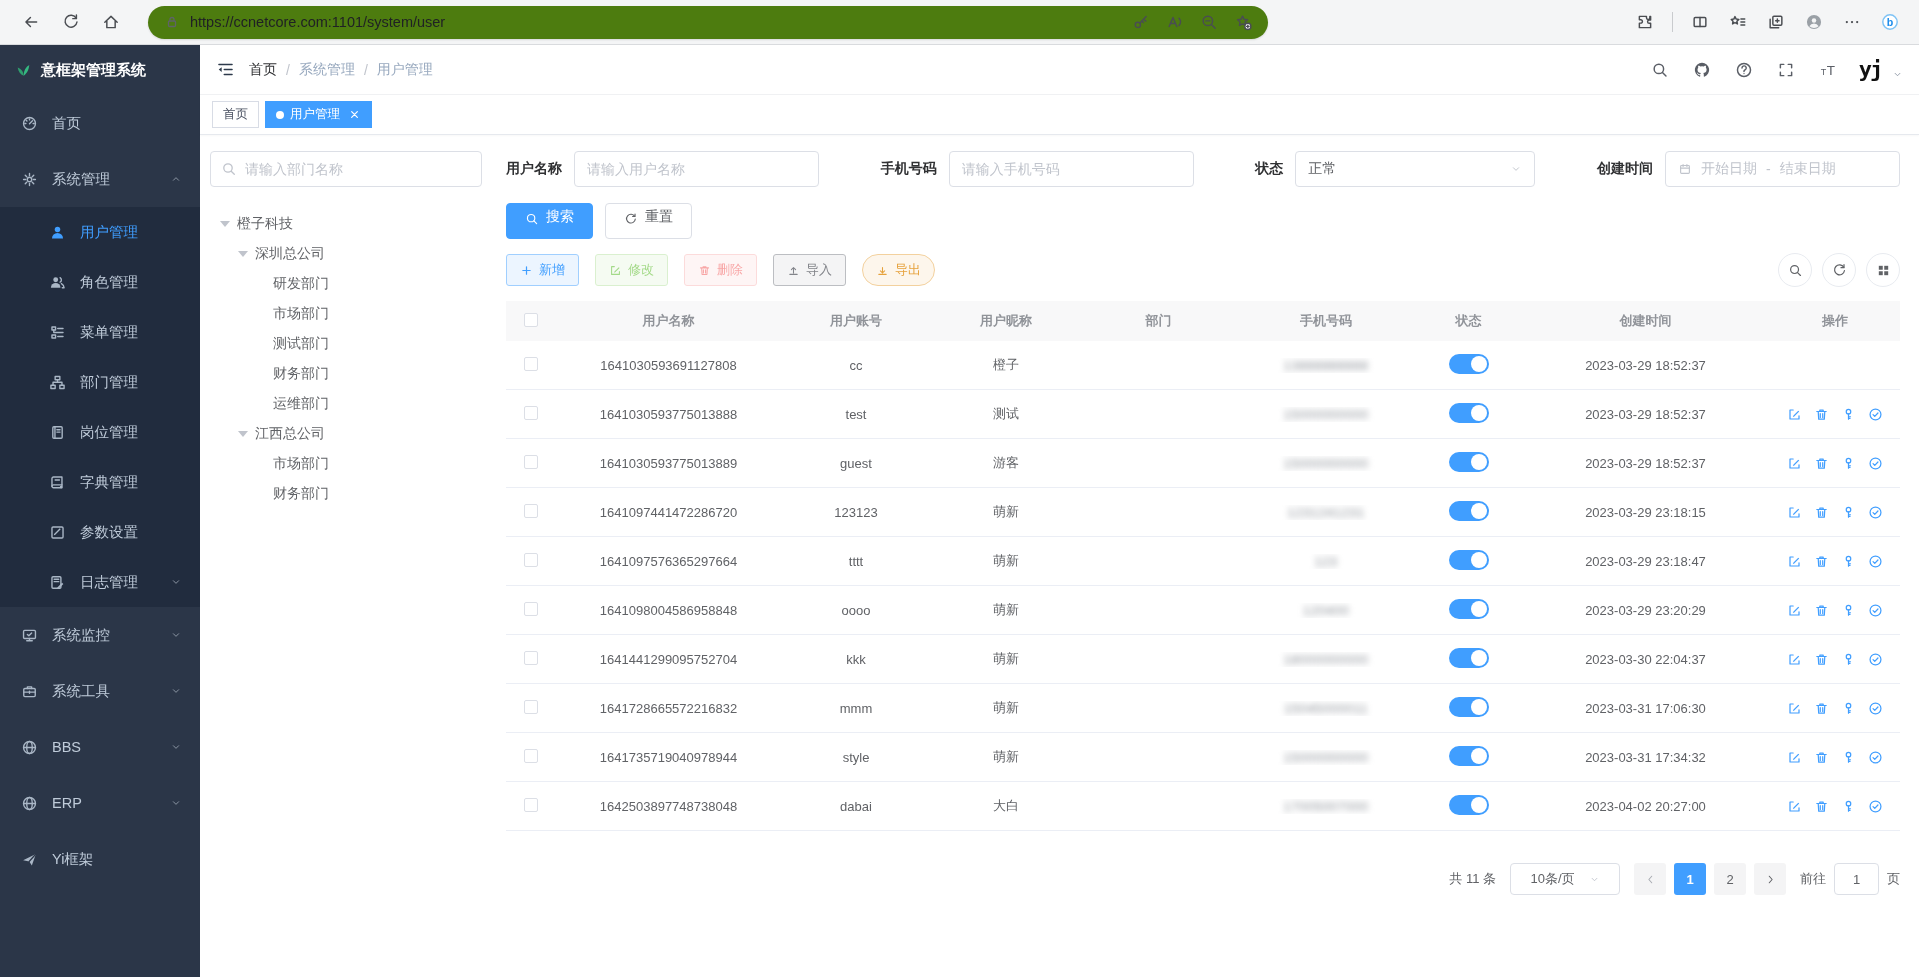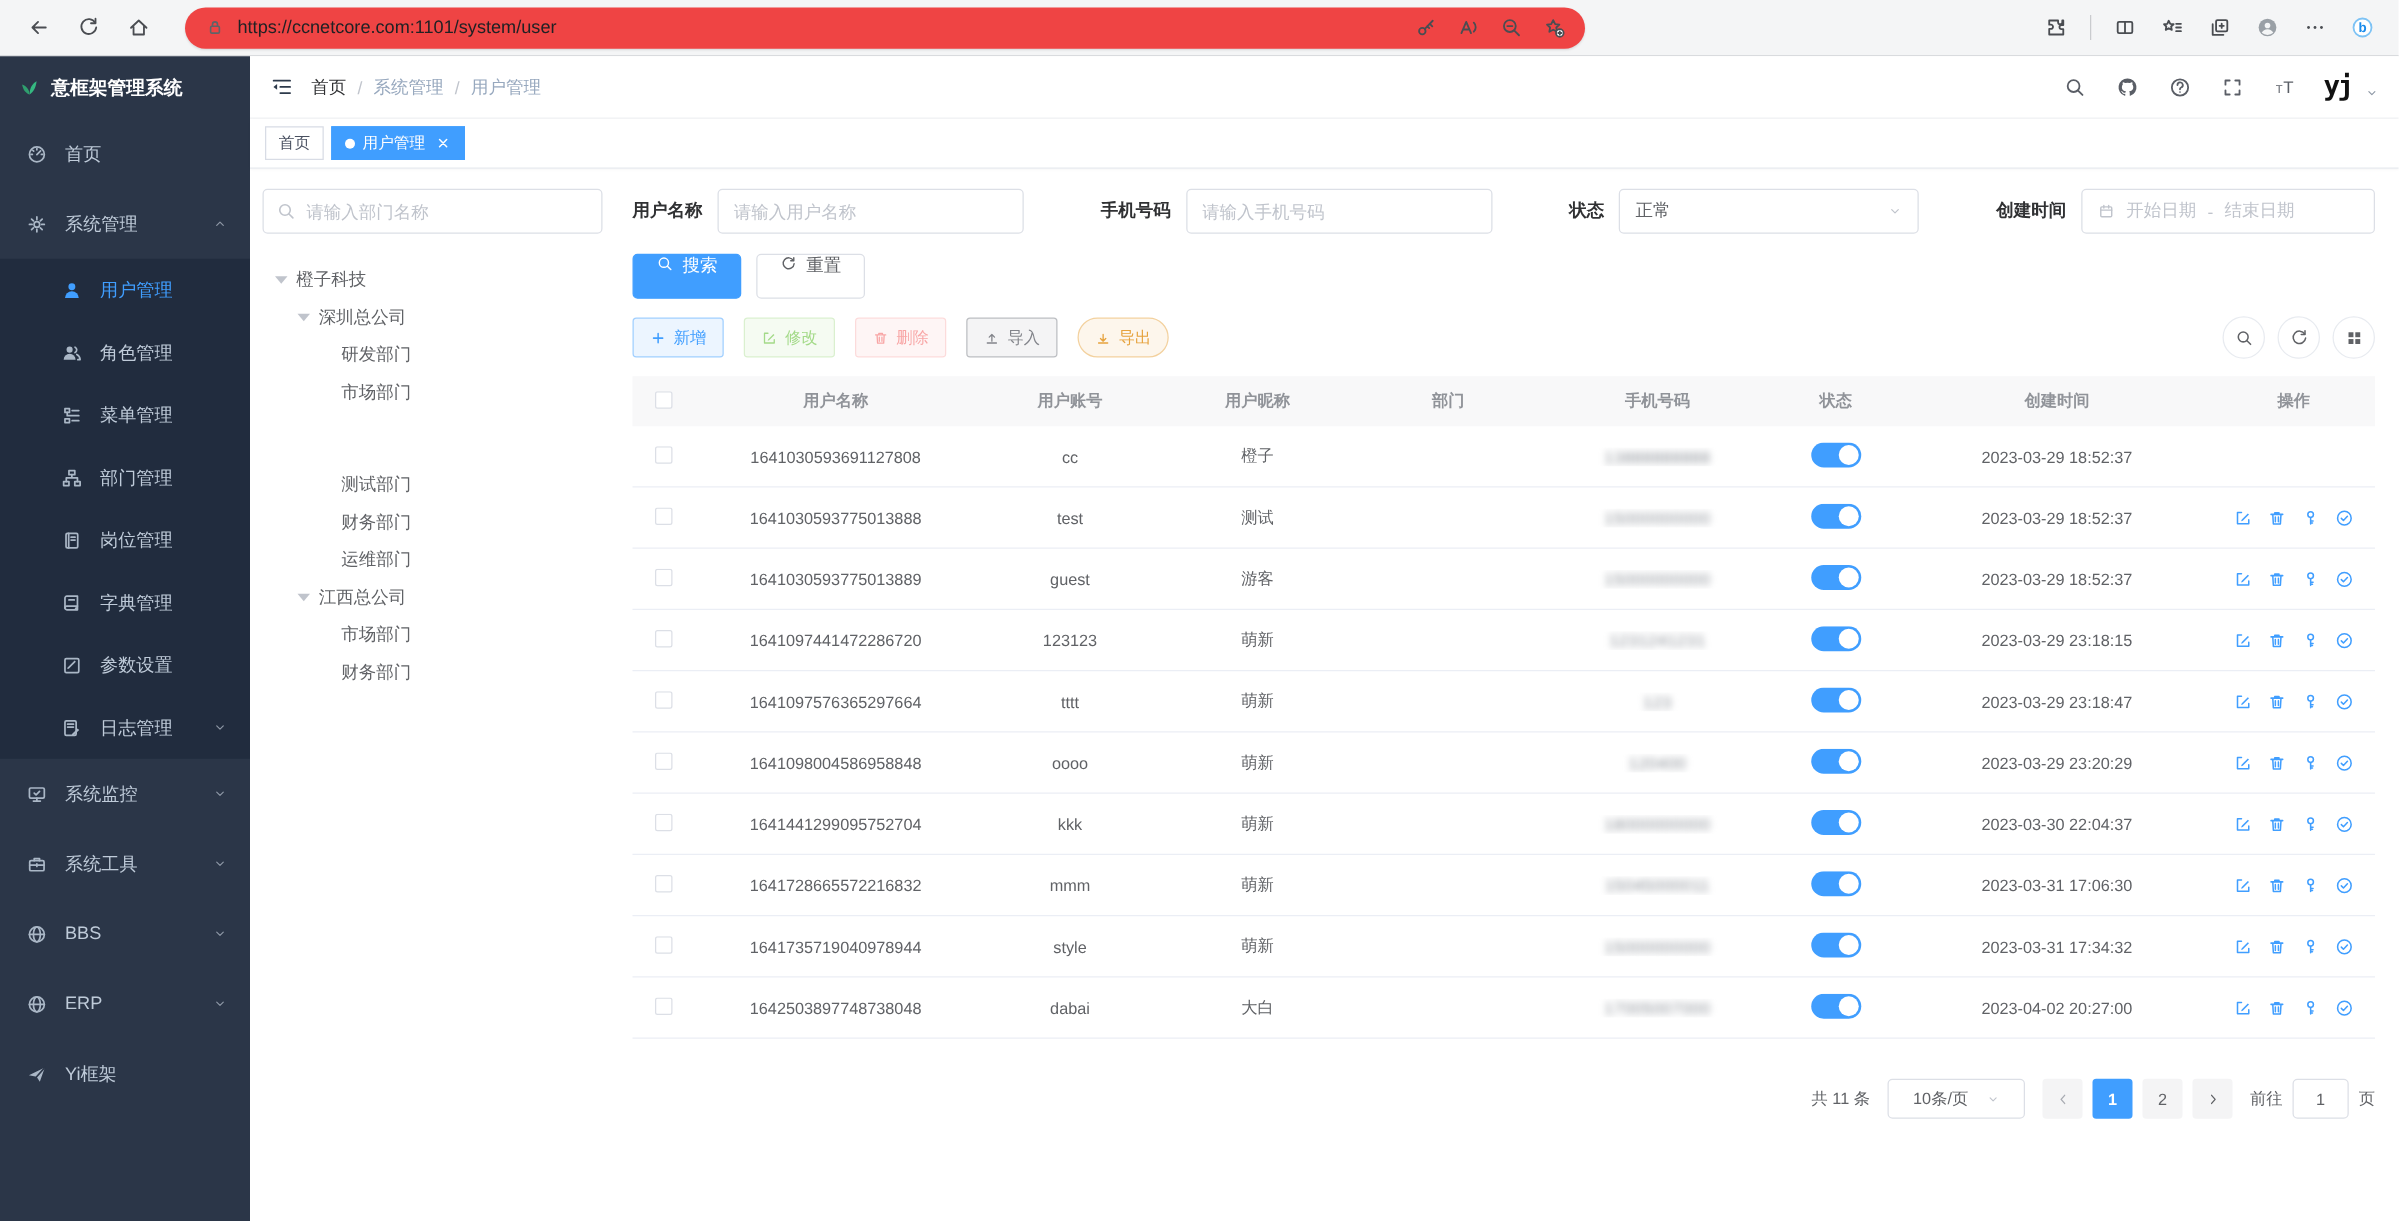--- a/index.html
+++ b/index.html
@@ -6,21 +6,21 @@
   html,body { width:1919px; height:977px; overflow:hidden; background:#fff;
     font-family:"Liberation Sans","DejaVu Sans",sans-serif; }
   .ic { display:inline-flex; align-items:center; justify-content:center; line-height:1; }
   .ic svg { display:block; }
 
   
   .chrome { height:45px; background:#f4f5f6; border-bottom:1px solid #d9dbde;
     display:flex; align-items:center; padding:0 14px; gap:6px; }
   .chrome-btn { width:34px; height:34px; border-radius:6px; display:flex; align-items:center;
     justify-content:center; color:#4a4d52; font-size:18px; cursor:pointer; }
-  .urlbar { height:33px; flex:0 0 1120px; margin-left:14px; background:#ef4444; border-radius:17px;
+  .urlbar { height:33px; flex:0 0 1120px; margin-left:14px; background:#4d7c0f; border-radius:17px;
     box-shadow:0 1px 2px rgba(0,0,0,.12); display:flex; align-items:center; padding:0 10px 0 16px; }
   .urlbar .lock { color:#5f6368; margin-right:10px; }
   .url-text { font-size:14.5px; color:#202124; flex:1; white-space:nowrap; }
   .pill-icons { display:flex; gap:4px; }
   .pill-icons .chrome-btn, .right-icons .chrome-btn { width:30px; height:30px; }
   .right-icons { display:flex; align-items:center; gap:8px; margin-left:auto; }
   .chrome-divider { width:1px; height:20px; background:#c9cbce; margin:0 4px; }
 
   
   .app { display:flex; height:932px; }
@@ -88,22 +88,22 @@
     font-family:inherit; }
   .finput input::placeholder { color:#c0c4cc; }
   .w245 { width:245px; } .w240 { width:240px; }
   .fselect { justify-content:space-between; color:#606266; font-size:14px; cursor:pointer; }
   .fselect .sel-caret { color:#c0c4cc; font-size:12px; }
   .fdate { width:235px; gap:9px; color:#c0c4cc; font-size:14px; cursor:pointer; }
   .fdate .cal { color:#c0c4cc; }
 
   
   .btn-row { margin-top:16px; display:flex; gap:12px; }
-  .btn { height:36px; border-radius:4px; display:inline-flex; align-items:flex-start; gap:7px;
-    padding:0 18px; font-size:14px; cursor:pointer; border:1px solid #dcdfe6; background:#fff;
+  .btn { height:36px; border-radius:4px; display:inline-flex; align-items:flex-end; gap:7px;
+    padding:12px 18px; font-size:14px; cursor:pointer; border:1px solid #dcdfe6; background:#fff;
     color:#606266; }
   .btn-primary { background:#409eff; border-color:#409eff; color:#fff; }
 
   
   .toolbar { margin-top:14px; display:flex; align-items:center; }
   .tbtn { height:32px; border-radius:3px; display:inline-flex; align-items:center; gap:6px;
     padding:0 13px; font-size:13px; cursor:pointer; margin-right:16px; border:1px solid; }
   .tbtn-primary { color:#409eff; background:#ecf5ff; border-color:#a0cfff; }
   .tbtn-success { color:#67c23a; background:#f0f9eb; border-color:#c2e7b0; opacity:.6; }
   .tbtn-danger  { color:#f56c6c; background:#fef0f0; border-color:#fbc4c4; opacity:.6; }
@@ -573,21 +573,21 @@
               <span>深圳总公司</span>
             </div>
             <div class="tree-node" style="padding-left: 46px;">
               <span style="width: 10px;"></span>
               <span>研发部门</span>
             </div>
             <div class="tree-node" style="padding-left: 46px;">
               <span style="width: 10px;"></span>
               <span>市场部门</span>
             </div>
-            <div class="tree-node" style="padding-left: 46px; margin-top: 44px;">
+            <div class="tree-node" style="padding-left: 46px;">
               <span style="width: 10px;"></span>
               <span>测试部门</span>
             </div>
             <div class="tree-node" style="padding-left: 46px;">
               <span style="width: 10px;"></span>
               <span>财务部门</span>
             </div>
             <div class="tree-node" style="padding-left: 46px; align-items: center;">
               <span style="width: 10px;"></span>
               <span>运维部门</span>

